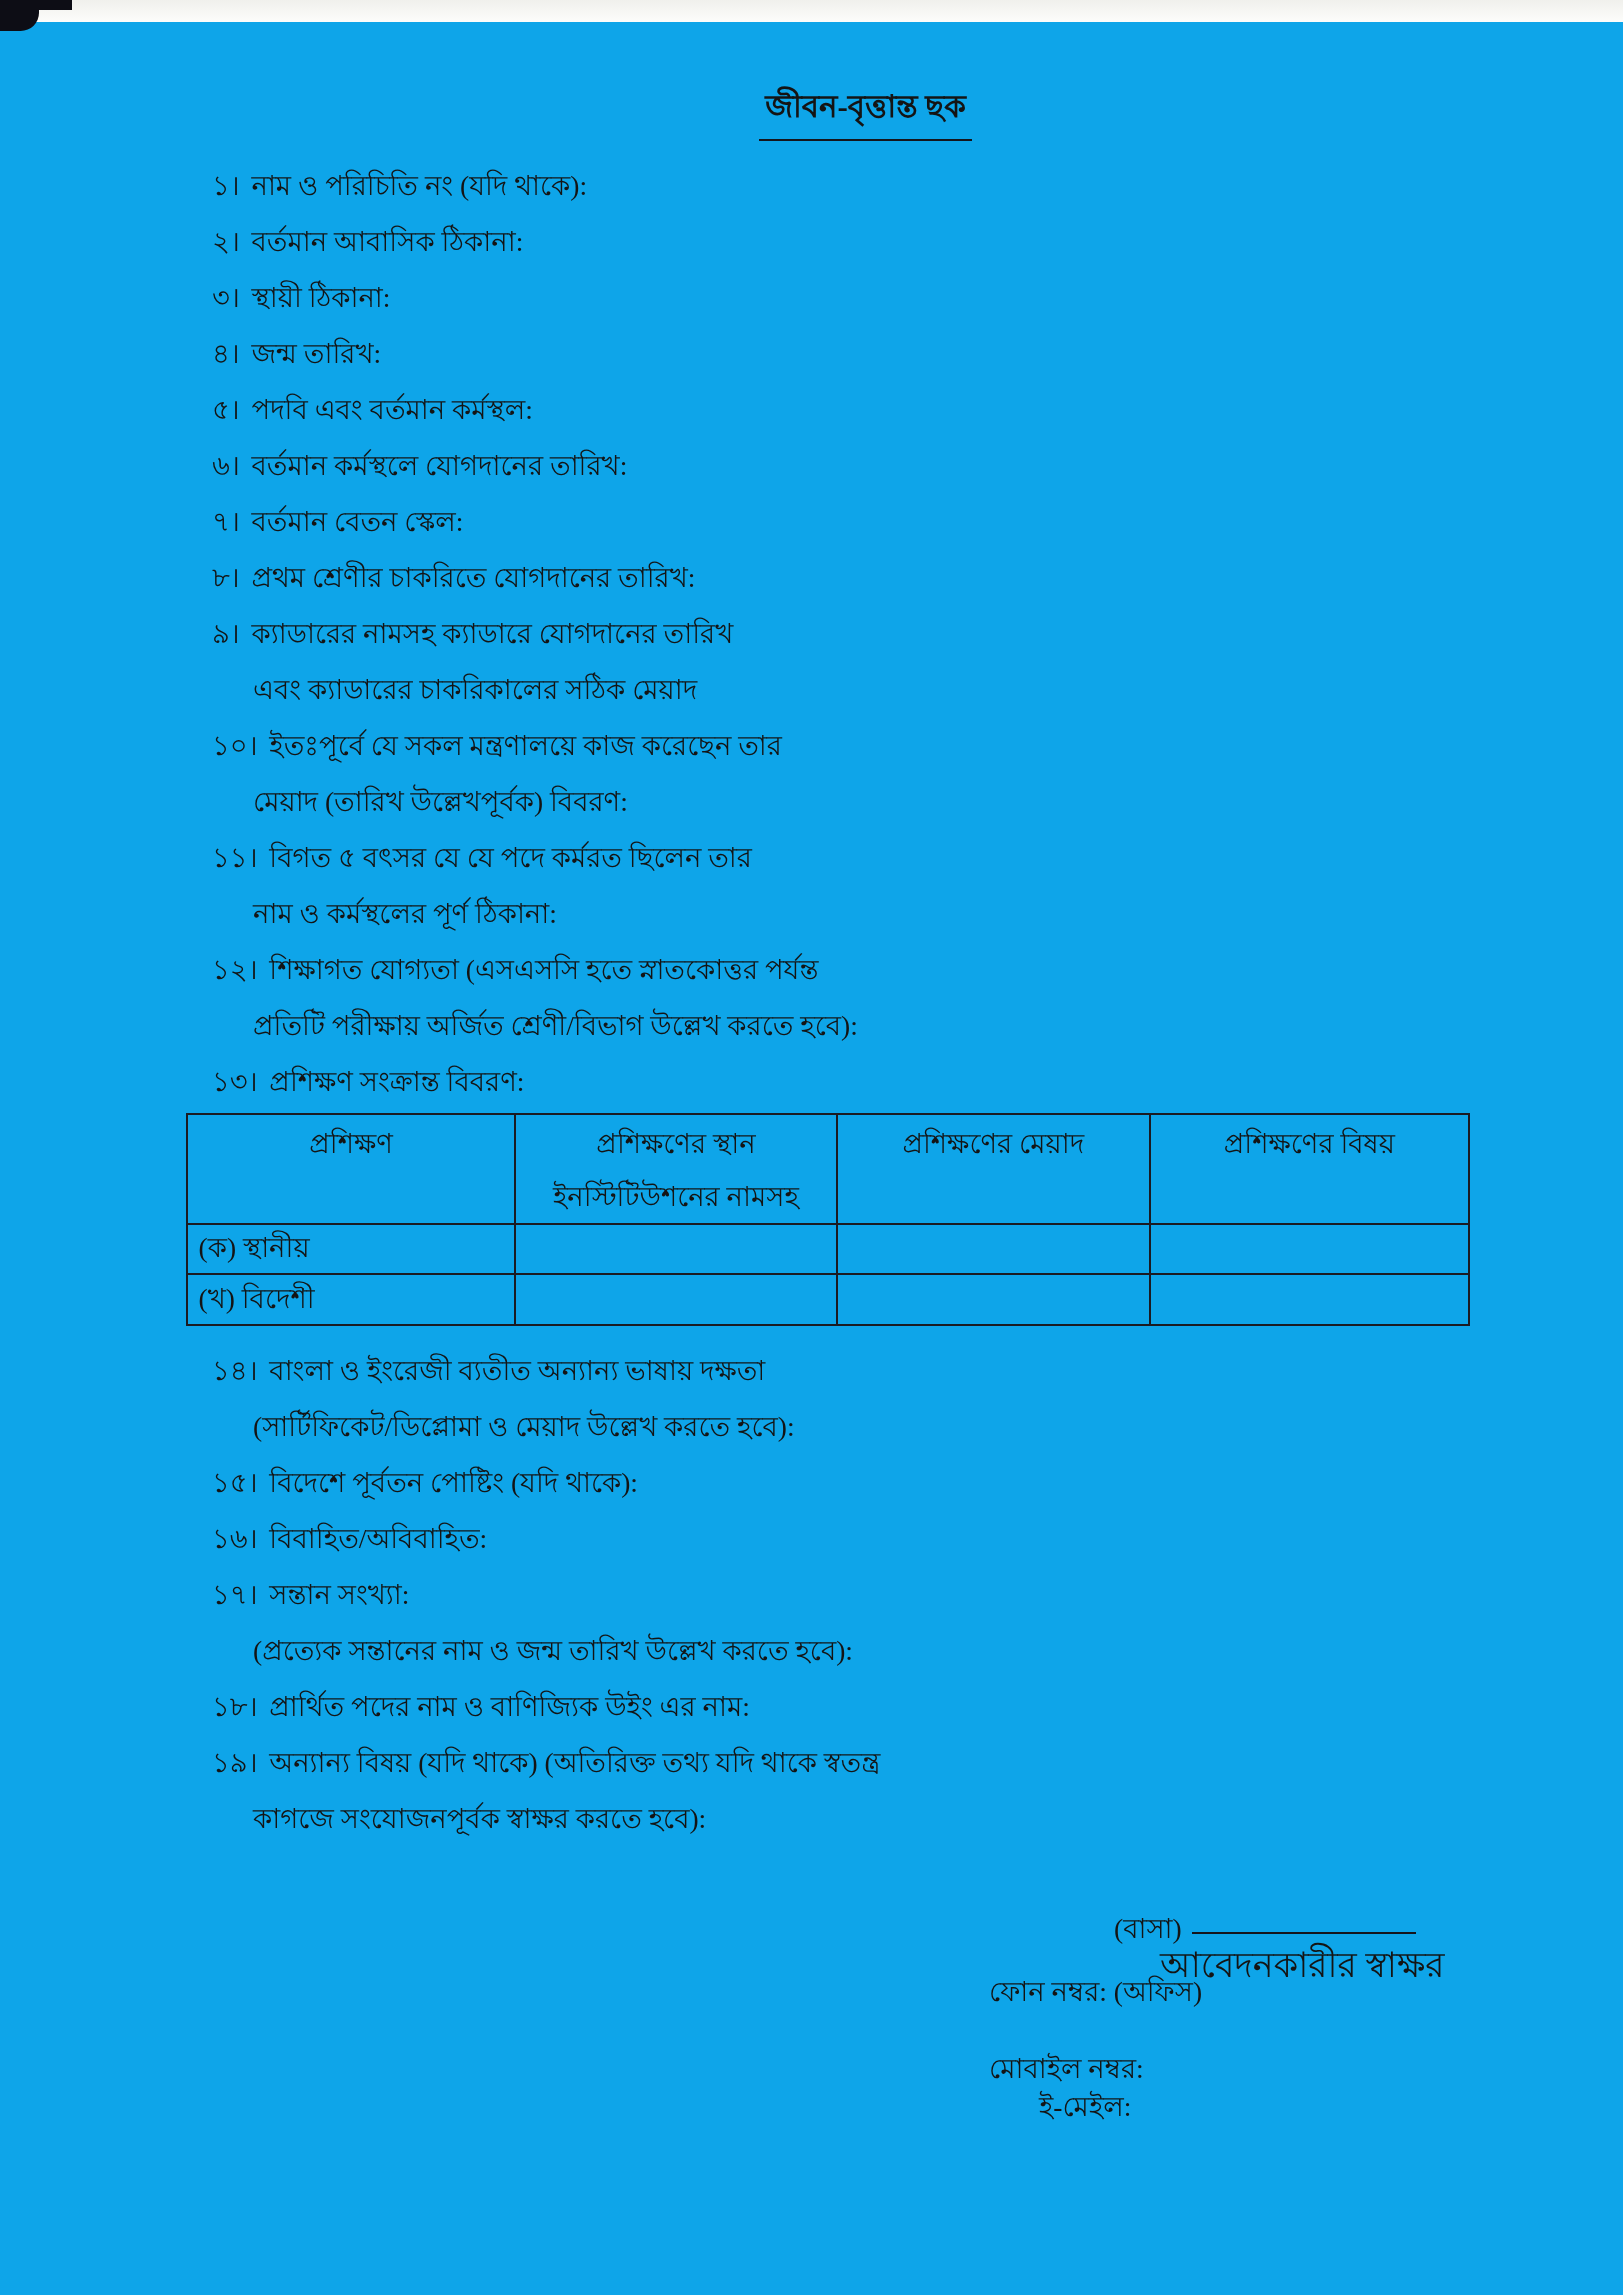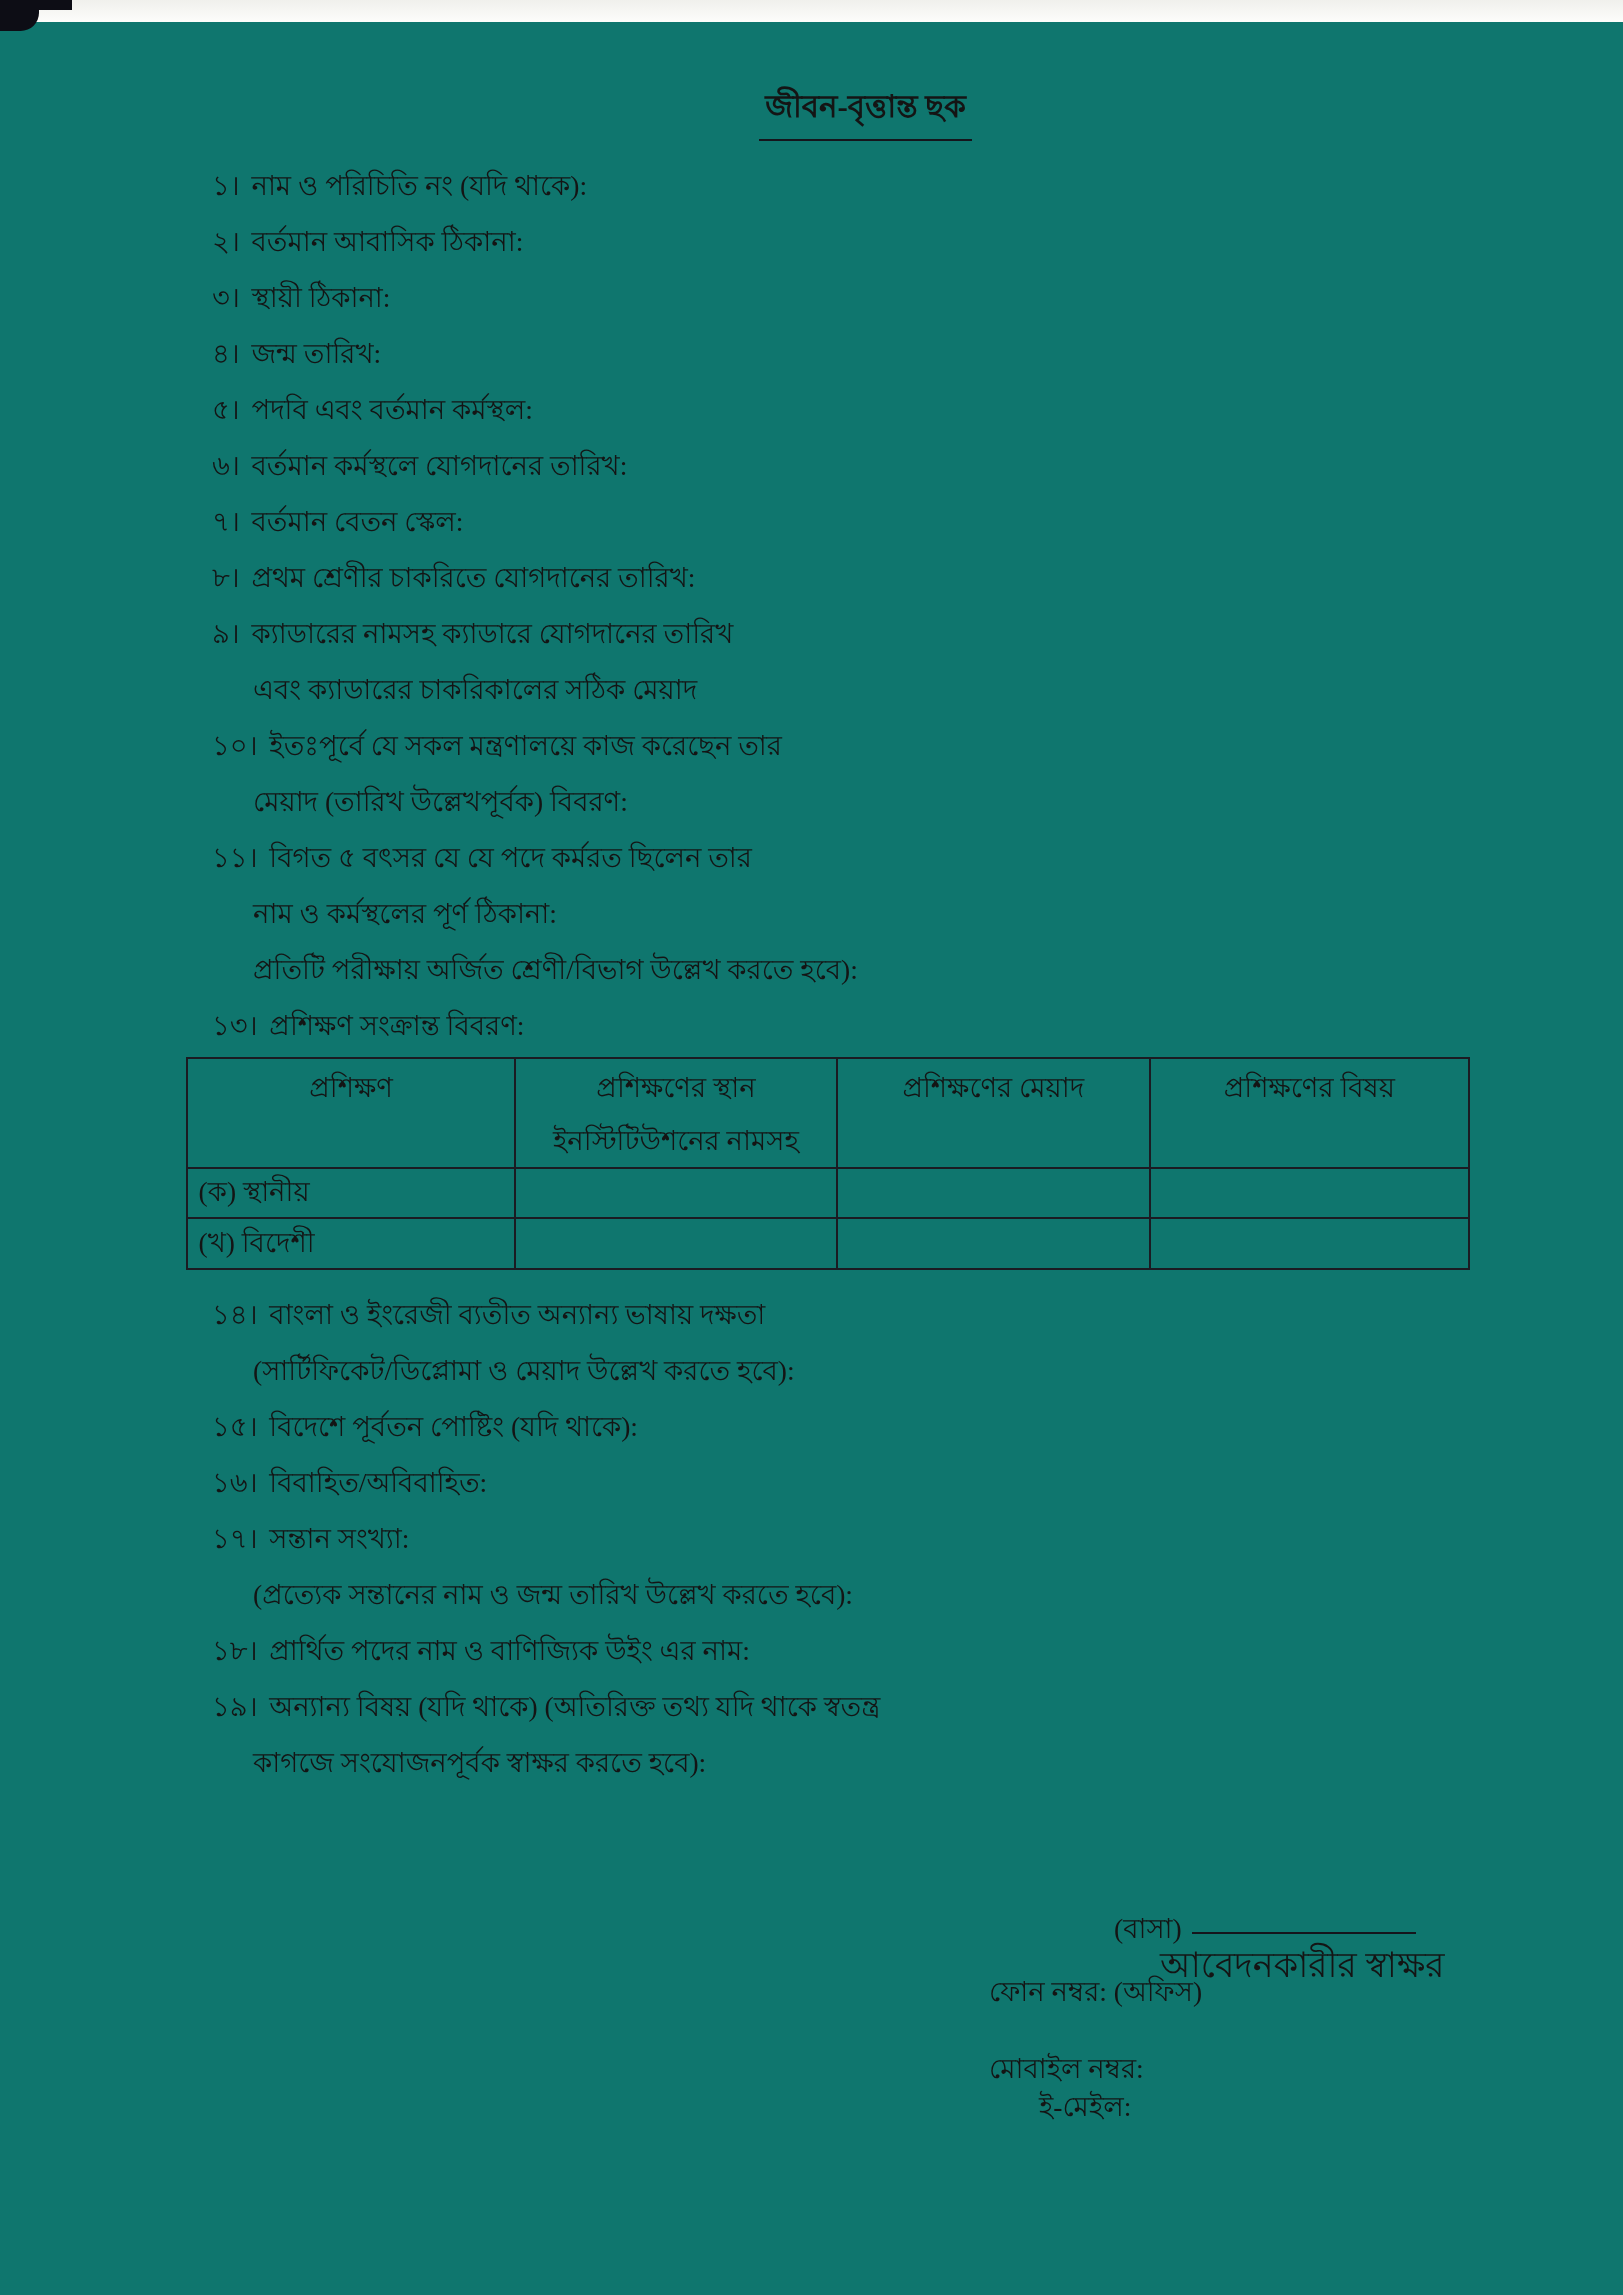--- a/index.html
+++ b/index.html
@@ -1,19 +1,19 @@
 <!DOCTYPE html>
 <html lang="bn" style="font-size:10.5px"><head>
 <meta charset="utf-8">
 <style>
   html,body{margin:0;padding:0;background:#d9d9d9;}
   .sheet{
     position:relative;
     width:1623px;height:2295px;
-    background:#0f766e;
+    background:#0ea5e9;
     font-family:"Liberation Serif","DejaVu Serif",serif;
     color:#141414;
     overflow:hidden;
   }
   .topband{position:absolute;top:0;left:0;width:1623px;height:22px;
     background:linear-gradient(#f0f0ec,#fdfdfb);}
   .corner-a{position:absolute;top:0;left:0;width:72px;height:9.8px;background:#0d0d15;}
   .corner-b{position:absolute;top:0;left:0;width:39px;height:31px;background:#0d0d15;
     border-bottom-right-radius:18.3px;}
   .title{position:absolute;top:82px;left:0;width:1623px;text-align:center;
@@ -102,20 +102,24 @@
     <div class="line cont">
       <span class="txt">মেয়াদ (তারিখ উল্লেখপূর্বক) বিবরণ:</span>
     </div>
     <div class="line">
       <span class="no">১১।</span>
       <span class="txt">বিগত ৫ বৎসর যে যে পদে কর্মরত ছিলেন তার</span>
     </div>
     <div class="line cont">
       <span class="txt">নাম ও কর্মস্থলের পূর্ণ ঠিকানা:</span>
     </div>
+    <div class="line">
+      <span class="no">১২।</span>
+      <span class="txt">শিক্ষাগত যোগ্যতা (এসএসসি হতে স্নাতকোত্তর পর্যন্ত</span>
+    </div>
     <div class="line cont">
       <span class="txt">প্রতিটি পরীক্ষায় অর্জিত শ্রেণী/বিভাগ উল্লেখ করতে হবে):</span>
     </div>
     <div class="line">
       <span class="no">১৩।</span>
       <span class="txt">প্রশিক্ষণ সংক্রান্ত বিবরণ:</span>
     </div>
 
     <table class="ttable">
       <tbody>

